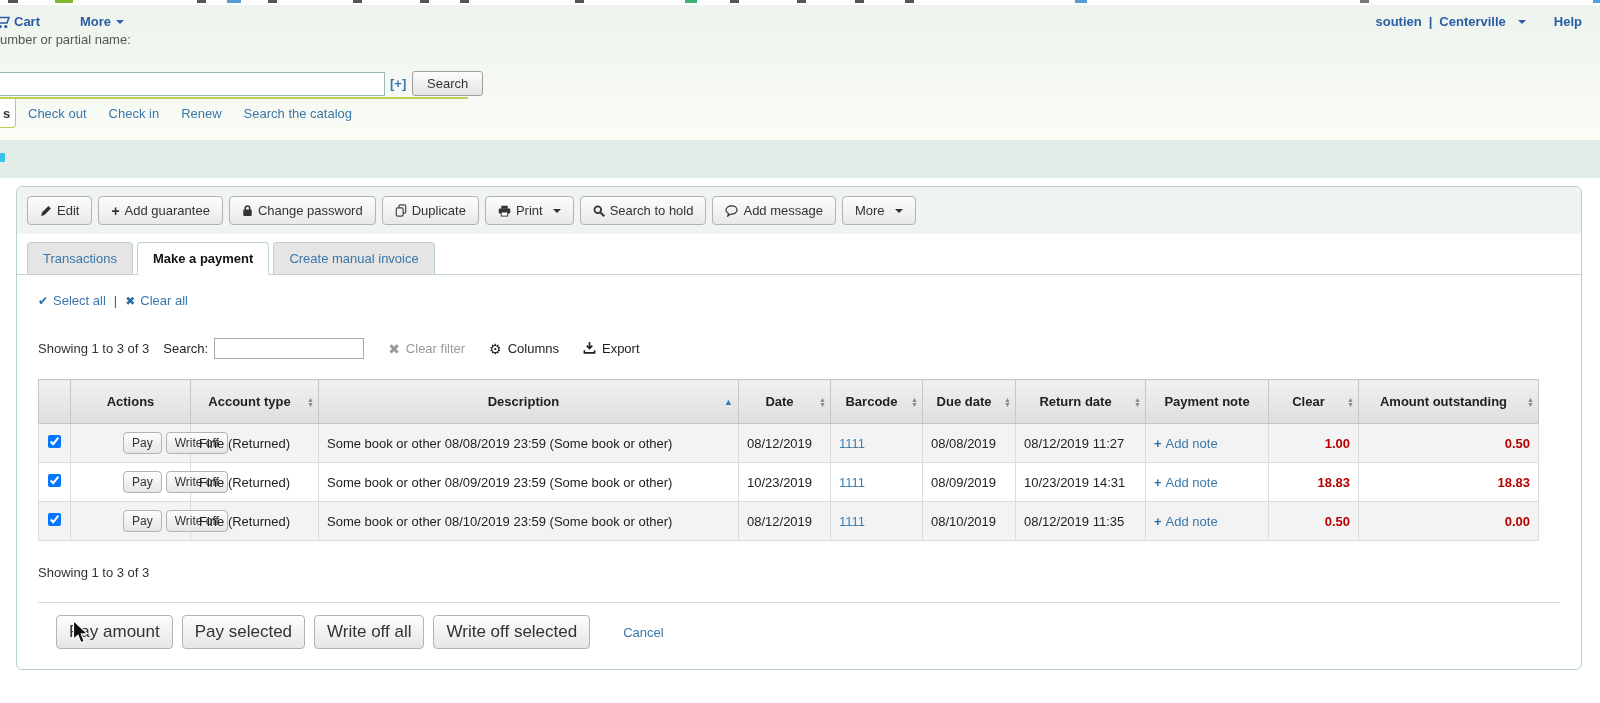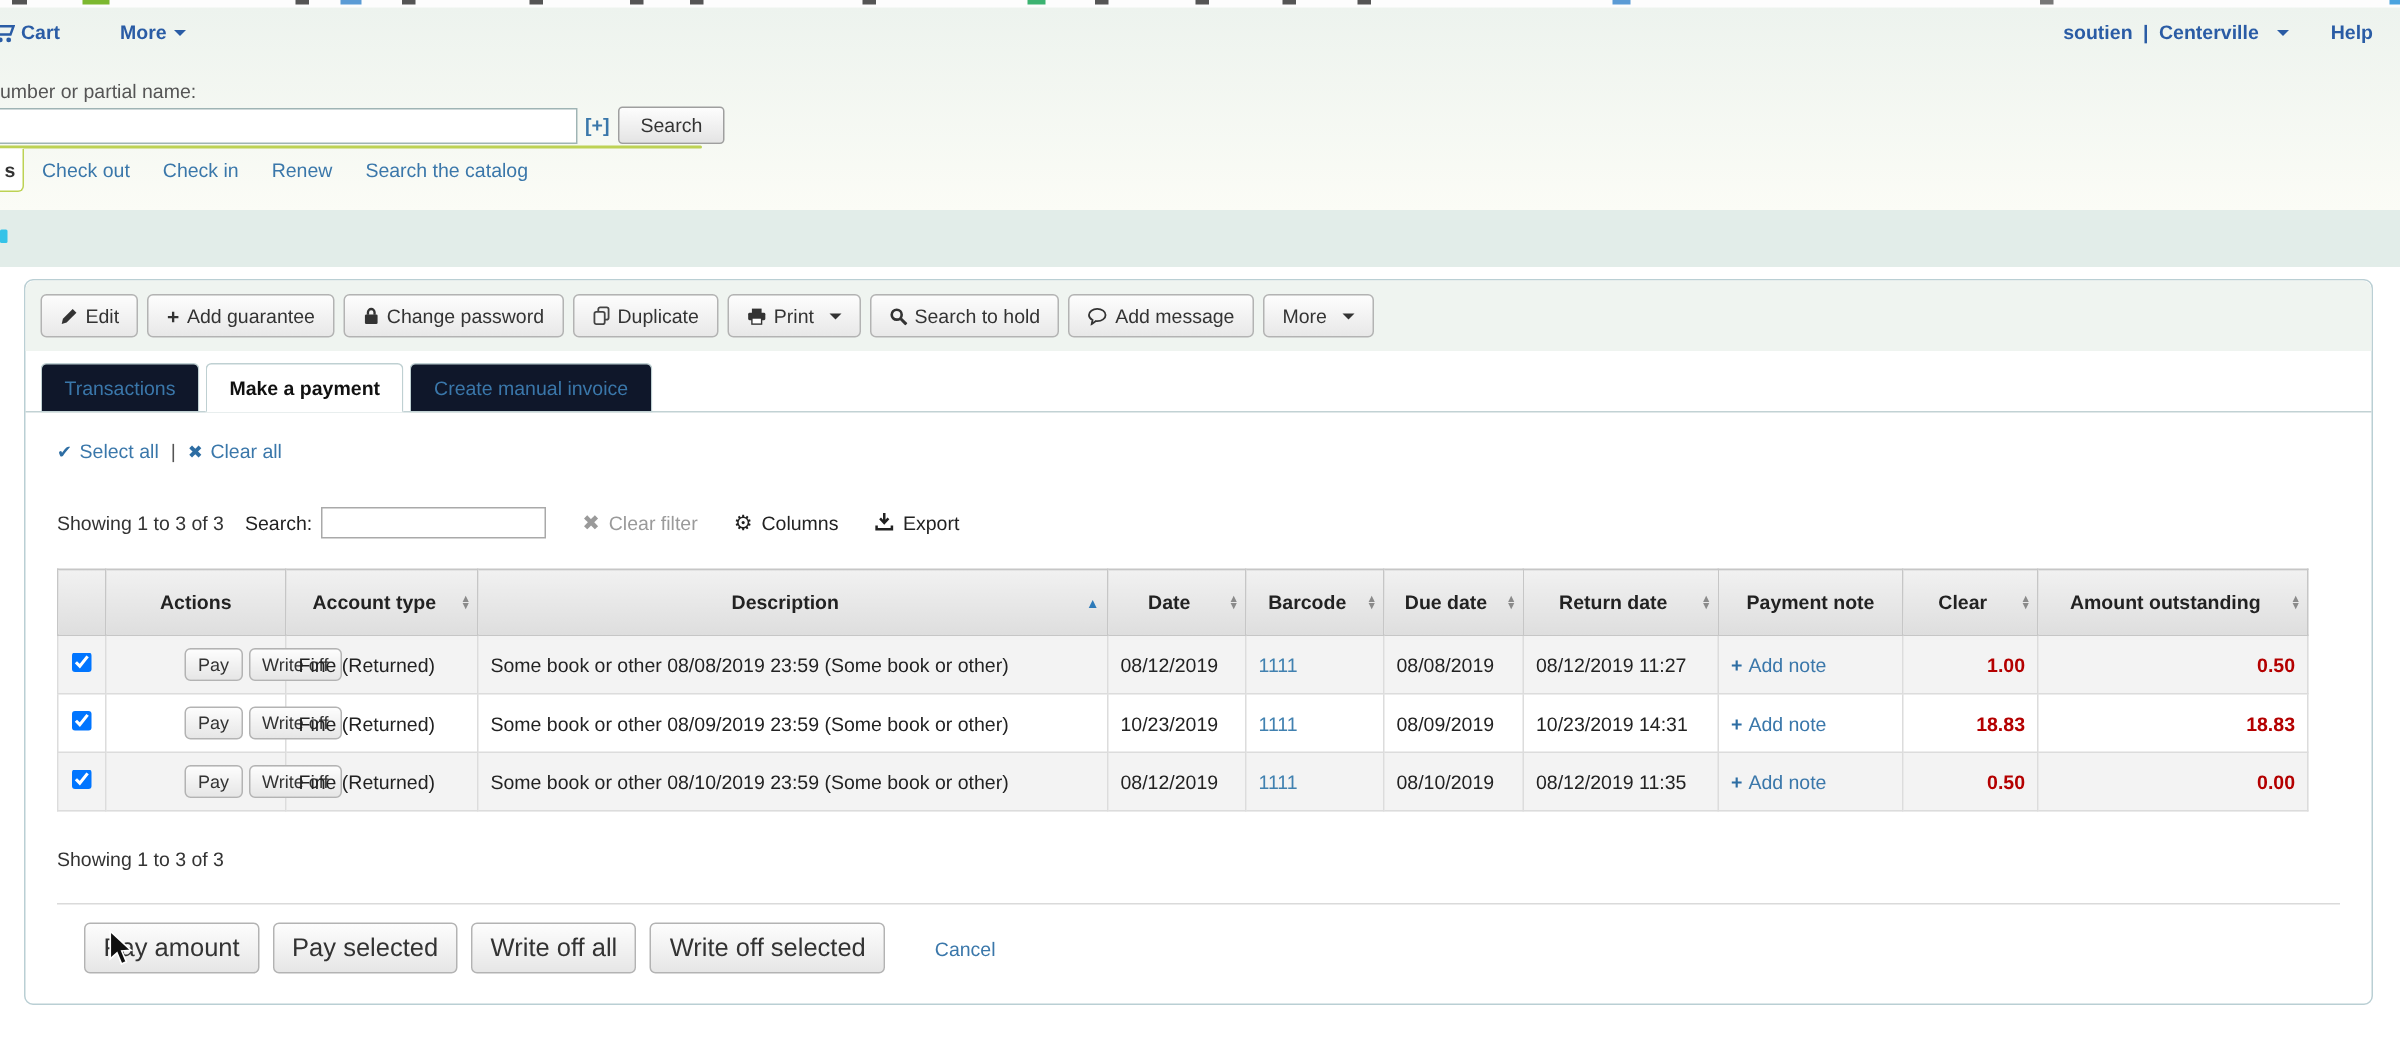--- a/index.html
+++ b/index.html
@@ -18,21 +18,21 @@
   .hdr-left { position:absolute; top:9px; left:0; display:flex; align-items:center; font-weight:bold; }
   .hdr-left .cart-wrap { display:inline-flex; margin-left:-6px; margin-right:4px; }
   .hdr-link { color:#2a5ca5; font-weight:bold; font-size:13px; }
   .hdr-more { margin-left:40px; display:inline-flex; align-items:center; }
   .caret { display:inline-block; width:0; height:0; border-left:4px solid transparent;
            border-right:4px solid transparent; border-top:4px solid #2a5ca5; margin-left:5px; }
   .caret.dark { border-top-color:#333; }
   .hdr-right { position:absolute; top:9px; right:18px; display:flex; align-items:center; gap:28px; }
   .hdr-right .grp { display:flex; align-items:center; gap:7px; color:#2a5ca5; font-weight:bold; }
 
-  .search-label { position:absolute; top:48px; left:0; color:#555; }
+  .search-label { position:absolute; top:27px; left:0; color:#555; }
   .patron-input { position:absolute; top:67px; left:-12px; width:397px; height:24px;
                   border:1px solid #9fb4b4; background:#fff; padding:0 6px; font-size:13px; }
   .expand-link { position:absolute; top:71px; left:390px; font-weight:bold; }
   .search-btn { position:absolute; top:66px; left:412px; padding:4px 14px; font-size:13px; color:#333;
                 background:linear-gradient(#fdfdfd,#e4e4e4); border:1px solid #9f9f9f; border-radius:3px; cursor:pointer; }
   .tabs-line { position:absolute; top:92px; left:0; width:468px; height:2px; background:#bdd254; border-radius:0 3px 3px 0; }
   .active-frag-tab { position:absolute; top:94px; left:0; width:16px; height:29px; background:#fff;
                      border-right:1px solid #bdd254; border-bottom:1px solid #bdd254; border-radius:0 0 4px 0;
                      font-weight:bold; color:#333; display:flex; align-items:center; justify-content:flex-start; padding-left:3px; }
   .hdr-tabs { position:absolute; top:101px; left:28px; display:flex; gap:22px; }
@@ -43,21 +43,21 @@
   
   .main-panel { position:absolute; top:186px; left:16px; width:1566px; height:484px; background:#fff;
                 border:1px solid #bacfd4; border-radius:6px; }
   .toolbar { height:47px; background:#eff4f0; border-radius:6px 6px 0 0; display:flex; align-items:center;
              gap:6px; padding:0 10px; }
   .tb-btn { display:inline-flex; align-items:center; gap:5px; padding:6px 12px; font-size:13px; color:#333;
             background:linear-gradient(#fdfdfd,#e8e8e8); border:1px solid #b3b3b3; border-radius:4px; cursor:pointer; }
   .tb-btn .glyph { display:inline-flex; align-items:center; font-weight:bold; }
 
   .acct-tabs { display:flex; gap:4px; padding:8px 0 0 10px; border-bottom:1px solid #c2d2d4; }
-  .acct-tab { padding:8px 15px; background:#0f172a; border:1px solid #bfd0d2; border-bottom:1px solid #c2d2d4;
+  .acct-tab { padding:8px 15px; background:#e5e5e5; border:1px solid #bfd0d2; border-bottom:1px solid #c2d2d4;
               border-radius:4px 4px 0 0; color:#3a77aa; margin-bottom:-1px; cursor:pointer; }
   .acct-tab.active { background:#fff; border-bottom:1px solid #fff; color:#111; font-weight:bold; }
 
   .tab-content { padding:18px 21px 0; }
   .sel-bar { display:flex; align-items:center; gap:8px; }
   .sel-link { display:inline-flex; align-items:center; gap:5px; color:#3a77aa; cursor:pointer; }
   .sel-ico { color:#2d6da3; font-size:12px; }
   .sel-div { color:#555; }
 
   .ctrl-row { display:flex; align-items:center; margin-top:30px; }

